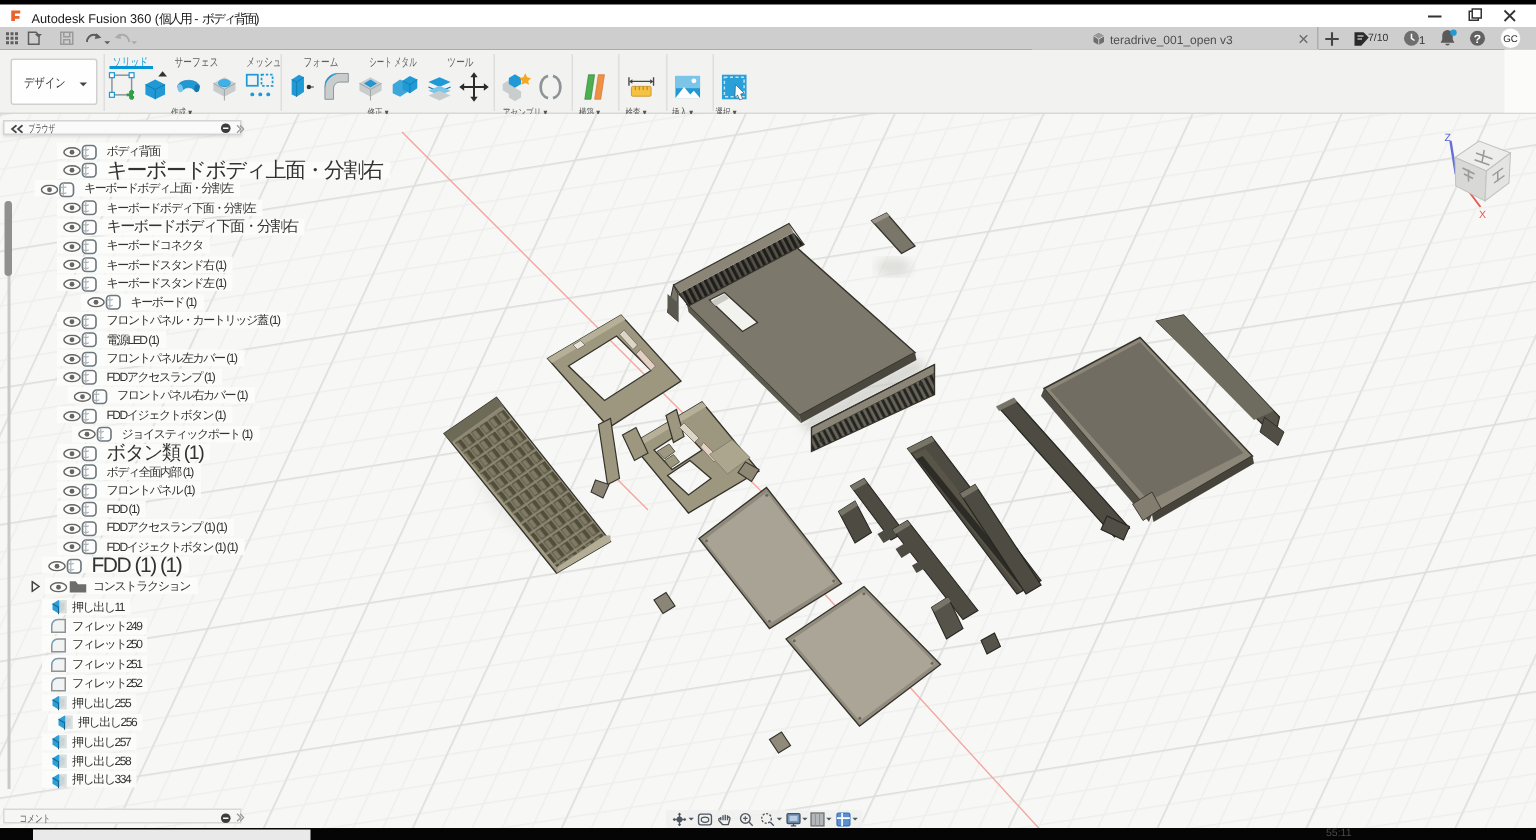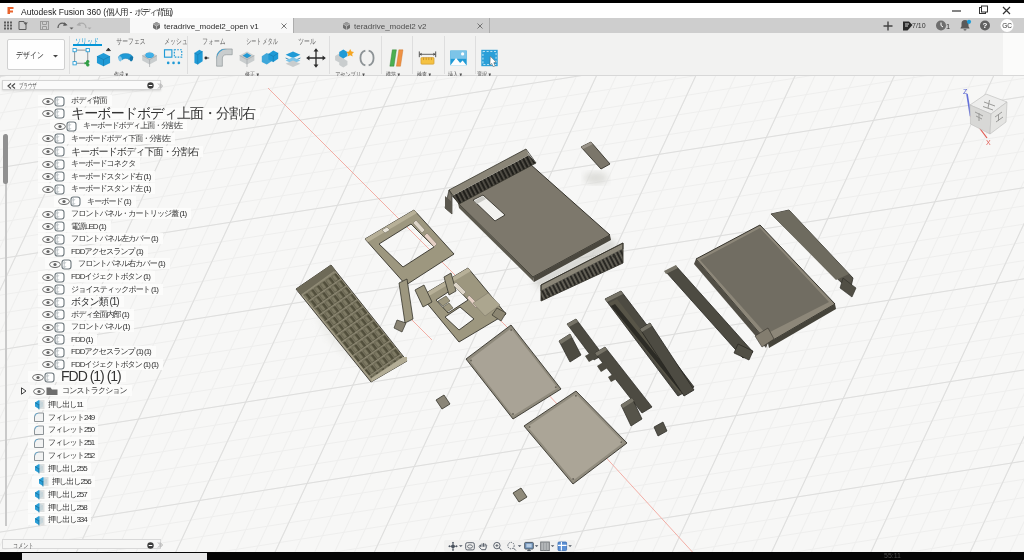--- a/index.html
+++ b/index.html
@@ -44,39 +44,28 @@
           <rect x="40.5" y="3.5" width="8" height="8"></rect>
           <path d="M42.5 3.5v3h4v-3M42.5 11.5v-3h4v3"></path>
         </g>
 <path d="M58 10c0-3 2.2-4.8 4.5-4.8 1.8 0 3 0.8 3.8 2" fill="none" stroke="#5d5d5d" stroke-width="1.3"></path>
         <path d="M64.2 4.2l3.4 3-4.4 0.8z" fill="#5d5d5d"></path>
 <path d="M69.5 9.5l2 2 2-2z" fill="#5d5d5d"></path>
 <path d="M86 10c0-3-2.2-4.8-4.5-4.8-1.8 0-3 0.8-3.8 2" fill="none" stroke="#ababab" stroke-width="1.3"></path>
         <path d="M79.8 4.2l-3.4 3 4.4 0.8z" fill="#ababab"></path>
 <path d="M87.5 9.5l2 2 2-2z" fill="#ababab"></path>
 </svg>
-      <div class="abs" style="left:130px;top:0;width:164px;height:15px;background:#f9f9f9;border-right:1px solid #adadad">
-        <svg class="abs" style="left:22px;top:3px" width="9" height="9" viewBox="0 0 9 9">
+      <div class="abs" style="left:688px;top:0;width:191px;height:15px;background:#cecece;border-right:1px solid #adadad">
+        <svg class="abs" style="left:40px;top:3px" width="9" height="9" viewBox="0 0 9 9">
           <path d="M1 3l3.5-2L8 3v4l-3.5 2L1 7z" fill="#6e6e6e"></path>
           <path d="M1 3l3.5-2L8 3l-3.5 2z" fill="#999"></path>
           <path d="M1 3l3.5 2L8 3M4.5 5v4" stroke="#d6d6d6" stroke-width="0.6" fill="none"></path>
         </svg>
-        <div class="t" style="left:34px;top:3.5px;font-size:8px;color:#2a2a2a">teradrive_model2_open v1</div>
-        <svg class="abs" style="left:150px;top:4px" width="8" height="8" viewBox="0 0 8 8">
-          <path d="M1.5 1.5l5 5M6.5 1.5l-5 5" stroke="#6a6a6a" stroke-width="0.9"></path>
-        </svg>
-      </div>
-      <div class="abs" style="left:296px;top:0;width:194px;height:15px;background:#cecece;border-right:1px solid #adadad">
-        <svg class="abs" style="left:46px;top:3px" width="9" height="9" viewBox="0 0 9 9">
-          <path d="M1 3l3.5-2L8 3v4l-3.5 2L1 7z" fill="#6e6e6e"></path>
-          <path d="M1 3l3.5-2L8 3l-3.5 2z" fill="#999"></path>
-          <path d="M1 3l3.5 2L8 3M4.5 5v4" stroke="#d6d6d6" stroke-width="0.6" fill="none"></path>
-        </svg>
-        <div class="t" style="left:58px;top:3.5px;font-size:8px;color:#4e4e4e">teradrive_model2 v2</div>
-        <svg class="abs" style="left:180px;top:4px" width="8" height="8" viewBox="0 0 8 8">
+        <div class="t" style="left:52px;top:3.5px;font-size:8px;color:#4e4e4e">teradrive_001_open v3</div>
+        <svg class="abs" style="left:177px;top:4px" width="8" height="8" viewBox="0 0 8 8">
           <path d="M1.5 1.5l5 5M6.5 1.5l-5 5" stroke="#6a6a6a" stroke-width="0.9"></path>
         </svg>
       </div>
       <svg class="abs" style="left:879px;top:0" width="145" height="15" viewBox="0 0 145 15">
 <path d="M9 3.5v9M4.5 8h9" stroke="#444" stroke-width="1.4"></path>
 <path d="M24 3.5h6l3.5 3.5-5 5.5h-4.5z" fill="#2a2a2a"></path>
         <path d="M26 6h4M26 8h3" stroke="#fff" stroke-width="0.8"></path>
 <circle cx="62" cy="7.5" r="5" fill="#6e6e6e"></circle>
         <path d="M62 4.5v3l2 1.5" stroke="#fff" stroke-width="1" fill="none"></path>
 <path d="M81.5 10.5c0-1 1-1.2 1-2.5v-2.5a3.5 3.5 0 0 1 7 0V8c0 1.3 1 1.5 1 2.5z" fill="#5a5a5a"></path>
@@ -386,21 +375,21 @@
         <path d="M1.2 3.5c1.5 0.8 2.5 0.8 4 0M1.2 7.5c1.5 0.8 2.5 0.8 4 0" stroke="#aab2b6" stroke-width="0.7" fill="none"></path>
       </svg>ボディ背面</div>
     <div class="abs" style="left:38px;top:107.8px;height:11px;background:rgba(253,253,252,0.85);line-height:11px;font-size:14px;letter-spacing:-1px;color:#333;padding:0 5px 0 33px;white-space:nowrap"><svg class="abs" style="left:4px;top:2.5px" width="12" height="7" viewBox="0 0 12 7">
         <ellipse cx="6" cy="3.5" rx="5.4" ry="3" fill="none" stroke="#666" stroke-width="1"></ellipse>
         <circle cx="6" cy="3.5" r="1.6" fill="#666"></circle>
       </svg><svg class="abs" style="left:16px;top:0.5px" width="11" height="11" viewBox="0 0 11 11">
         <rect x="1" y="1" width="9" height="9" rx="2.5" fill="#fff" stroke="#6d777c" stroke-width="1.1"></rect>
         <path d="M3.2 1.2v8.6" stroke="#aab2b6" stroke-width="0.8"></path>
         <path d="M1.2 3.5c1.5 0.8 2.5 0.8 4 0M1.2 7.5c1.5 0.8 2.5 0.8 4 0" stroke="#aab2b6" stroke-width="0.7" fill="none"></path>
       </svg>キーボードボディ上面・分割右</div>
-    <div class="abs" style="left:50px;top:120.4px;height:11px;background:rgba(253,253,252,0.85);line-height:11px;font-size:8px;letter-spacing:-1px;color:#333;padding:0 5px 0 33px;white-space:nowrap"><svg class="abs" style="left:4px;top:2.5px" width="12" height="7" viewBox="0 0 12 7">
+    <div class="abs" style="left:23px;top:120.4px;height:11px;background:rgba(253,253,252,0.85);line-height:11px;font-size:8px;letter-spacing:-1px;color:#333;padding:0 5px 0 33px;white-space:nowrap"><svg class="abs" style="left:4px;top:2.5px" width="12" height="7" viewBox="0 0 12 7">
         <ellipse cx="6" cy="3.5" rx="5.4" ry="3" fill="none" stroke="#666" stroke-width="1"></ellipse>
         <circle cx="6" cy="3.5" r="1.6" fill="#666"></circle>
       </svg><svg class="abs" style="left:16px;top:0.5px" width="11" height="11" viewBox="0 0 11 11">
         <rect x="1" y="1" width="9" height="9" rx="2.5" fill="#fff" stroke="#6d777c" stroke-width="1.1"></rect>
         <path d="M3.2 1.2v8.6" stroke="#aab2b6" stroke-width="0.8"></path>
         <path d="M1.2 3.5c1.5 0.8 2.5 0.8 4 0M1.2 7.5c1.5 0.8 2.5 0.8 4 0" stroke="#aab2b6" stroke-width="0.7" fill="none"></path>
       </svg>キーボードボディ上面・分割左</div>
     <div class="abs" style="left:38px;top:132.9px;height:11px;background:rgba(253,253,252,0.85);line-height:11px;font-size:8px;letter-spacing:-1px;color:#333;padding:0 5px 0 33px;white-space:nowrap"><svg class="abs" style="left:4px;top:2.5px" width="12" height="7" viewBox="0 0 12 7">
         <ellipse cx="6" cy="3.5" rx="5.4" ry="3" fill="none" stroke="#666" stroke-width="1"></ellipse>
         <circle cx="6" cy="3.5" r="1.6" fill="#666"></circle>
@@ -490,29 +479,29 @@
         <path d="M1.2 3.5c1.5 0.8 2.5 0.8 4 0M1.2 7.5c1.5 0.8 2.5 0.8 4 0" stroke="#aab2b6" stroke-width="0.7" fill="none"></path>
       </svg>フロントパネル右カバー (1)</div>
     <div class="abs" style="left:38px;top:271.0px;height:11px;background:rgba(253,253,252,0.85);line-height:11px;font-size:8px;letter-spacing:-1px;color:#333;padding:0 5px 0 33px;white-space:nowrap"><svg class="abs" style="left:4px;top:2.5px" width="12" height="7" viewBox="0 0 12 7">
         <ellipse cx="6" cy="3.5" rx="5.4" ry="3" fill="none" stroke="#666" stroke-width="1"></ellipse>
         <circle cx="6" cy="3.5" r="1.6" fill="#666"></circle>
       </svg><svg class="abs" style="left:16px;top:0.5px" width="11" height="11" viewBox="0 0 11 11">
         <rect x="1" y="1" width="9" height="9" rx="2.5" fill="#fff" stroke="#6d777c" stroke-width="1.1"></rect>
         <path d="M3.2 1.2v8.6" stroke="#aab2b6" stroke-width="0.8"></path>
         <path d="M1.2 3.5c1.5 0.8 2.5 0.8 4 0M1.2 7.5c1.5 0.8 2.5 0.8 4 0" stroke="#aab2b6" stroke-width="0.7" fill="none"></path>
       </svg>FDDイジェクトボタン (1)</div>
-    <div class="abs" style="left:38px;top:283.6px;height:11px;background:rgba(253,253,252,0.85);line-height:11px;font-size:8px;letter-spacing:-1px;color:#333;padding:0 5px 0 33px;white-space:nowrap"><svg class="abs" style="left:4px;top:2.5px" width="12" height="7" viewBox="0 0 12 7">
+    <div class="abs" style="left:48px;top:283.6px;height:11px;background:rgba(253,253,252,0.85);line-height:11px;font-size:8px;letter-spacing:-1px;color:#333;padding:0 5px 0 33px;white-space:nowrap"><svg class="abs" style="left:4px;top:2.5px" width="12" height="7" viewBox="0 0 12 7">
         <ellipse cx="6" cy="3.5" rx="5.4" ry="3" fill="none" stroke="#666" stroke-width="1"></ellipse>
         <circle cx="6" cy="3.5" r="1.6" fill="#666"></circle>
       </svg><svg class="abs" style="left:16px;top:0.5px" width="11" height="11" viewBox="0 0 11 11">
         <rect x="1" y="1" width="9" height="9" rx="2.5" fill="#fff" stroke="#6d777c" stroke-width="1.1"></rect>
         <path d="M3.2 1.2v8.6" stroke="#aab2b6" stroke-width="0.8"></path>
         <path d="M1.2 3.5c1.5 0.8 2.5 0.8 4 0M1.2 7.5c1.5 0.8 2.5 0.8 4 0" stroke="#aab2b6" stroke-width="0.7" fill="none"></path>
       </svg>ジョイスティックポート (1)</div>
-    <div class="abs" style="left:38px;top:296.1px;height:11px;background:rgba(253,253,252,0.85);line-height:11px;font-size:10px;letter-spacing:-1px;color:#333;padding:0 5px 0 33px;white-space:nowrap"><svg class="abs" style="left:4px;top:2.5px" width="12" height="7" viewBox="0 0 12 7">
+    <div class="abs" style="left:38px;top:296.1px;height:11px;background:rgba(253,253,252,0.85);line-height:11px;font-size:13px;letter-spacing:-1px;color:#333;padding:0 5px 0 33px;white-space:nowrap"><svg class="abs" style="left:4px;top:2.5px" width="12" height="7" viewBox="0 0 12 7">
         <ellipse cx="6" cy="3.5" rx="5.4" ry="3" fill="none" stroke="#666" stroke-width="1"></ellipse>
         <circle cx="6" cy="3.5" r="1.6" fill="#666"></circle>
       </svg><svg class="abs" style="left:16px;top:0.5px" width="11" height="11" viewBox="0 0 11 11">
         <rect x="1" y="1" width="9" height="9" rx="2.5" fill="#fff" stroke="#6d777c" stroke-width="1.1"></rect>
         <path d="M3.2 1.2v8.6" stroke="#aab2b6" stroke-width="0.8"></path>
         <path d="M1.2 3.5c1.5 0.8 2.5 0.8 4 0M1.2 7.5c1.5 0.8 2.5 0.8 4 0" stroke="#aab2b6" stroke-width="0.7" fill="none"></path>
       </svg>ボタン類 (1)</div>
     <div class="abs" style="left:38px;top:308.7px;height:11px;background:rgba(253,253,252,0.85);line-height:11px;font-size:8px;letter-spacing:-1px;color:#333;padding:0 5px 0 33px;white-space:nowrap"><svg class="abs" style="left:4px;top:2.5px" width="12" height="7" viewBox="0 0 12 7">
         <ellipse cx="6" cy="3.5" rx="5.4" ry="3" fill="none" stroke="#666" stroke-width="1"></ellipse>
         <circle cx="6" cy="3.5" r="1.6" fill="#666"></circle>

